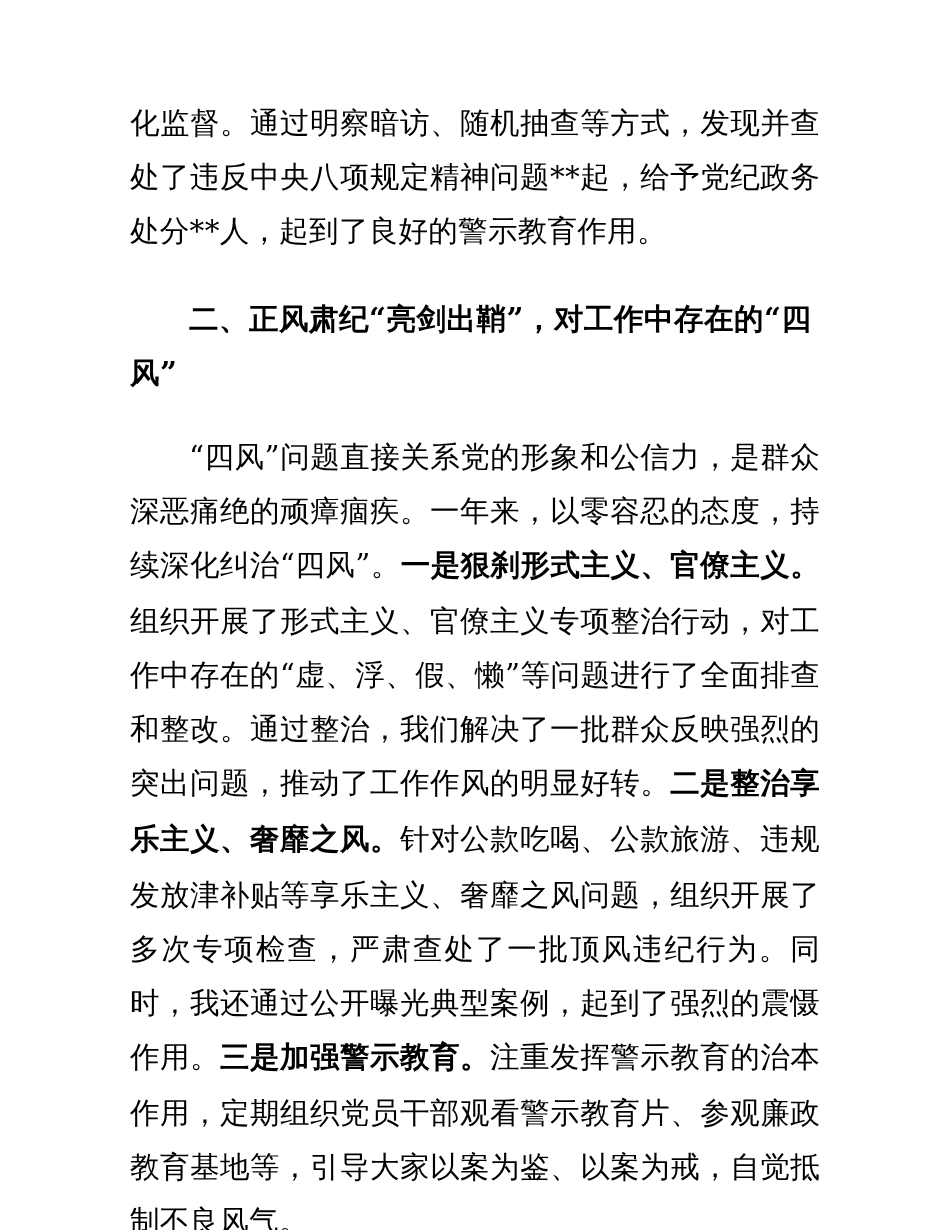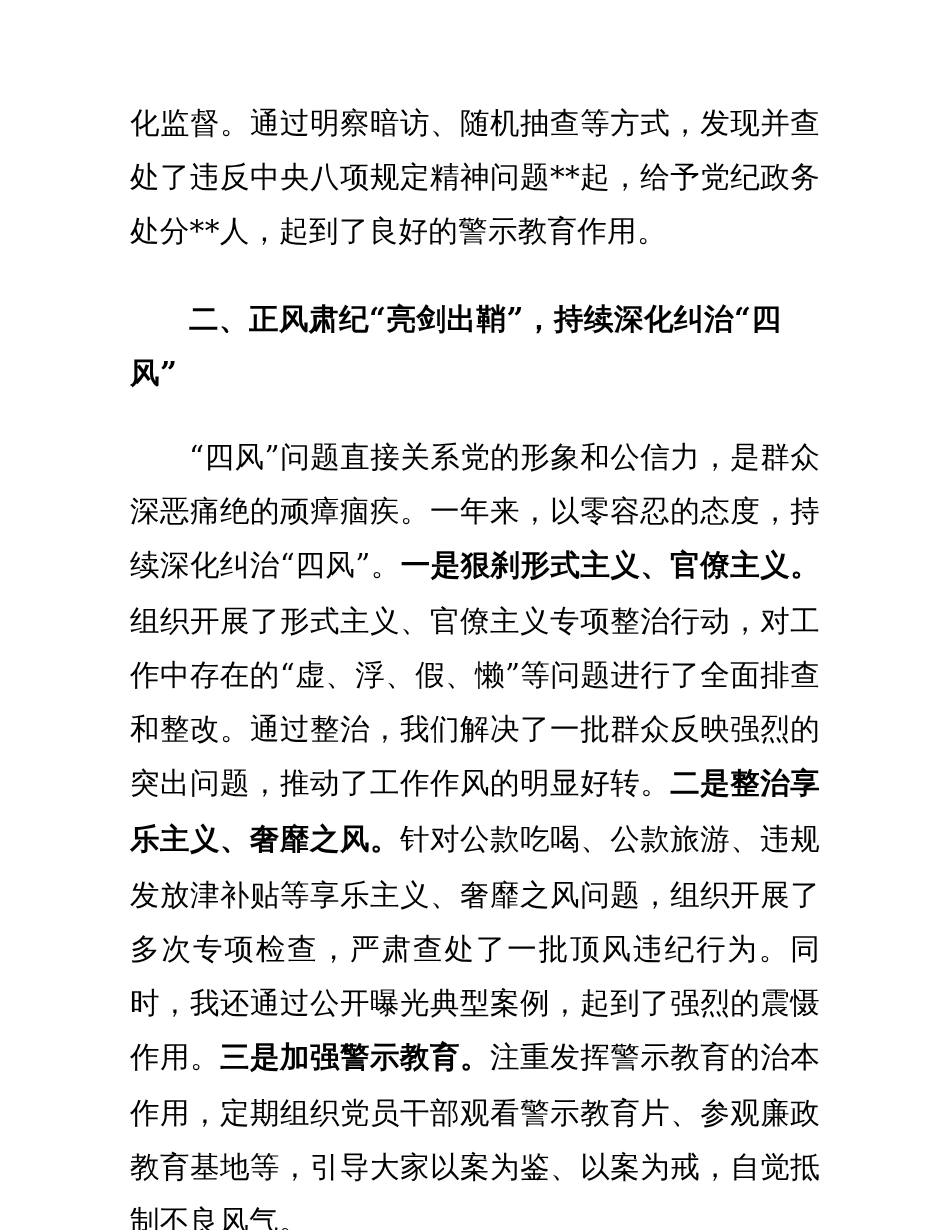--- a/index.html
+++ b/index.html
@@ -52,20 +52,20 @@
 </head>
 <body>
 
 <div class="page">
   <div class="content">
 
     <p class="para">化监督。通过明察暗访、随机抽查等方式，发现并查处了违反中央八项规定精神问题**起，给予党纪政务处分**人，起到了良好的警示教育作用。</p>
 
     <div class="spacer-md"></div>
 
-    <p class="heading">二、正风肃纪“亮剑出鞘”，持续深化纠治“四风”</p>
+    <p class="heading">二、正风肃纪“亮剑出鞘”，对工作中存在的“四风”</p>
 
     <div class="spacer-sm"></div>
 
     <p class="para indent" id="rich-para"><span>“四风”问题直接关系党的形象和公信力，是群众深恶痛绝的顽瘴痼疾。一年来，以零容忍的态度，持续深化纠治“四风”。</span><b>一是狠刹形式主义、官僚主义。</b><span>组织开展了形式主义、官僚主义专项整治行动，对工作中存在的“虚、浮、假、懒”等问题进行了全面排查和整改。通过整治，我们解决了一批群众反映强烈的突出问题，推动了工作作风的明显好转。</span><b>二是整治享乐主义、奢靡之风。</b><span>针对公款吃喝、公款旅游、违规发放津补贴等享乐主义、奢靡之风问题，组织开展了多次专项检查，严肃查处了一批顶风违纪行为。同时，我还通过公开曝光典型案例，起到了强烈的震慑作用。</span><b>三是加强警示教育。</b><span>注重发挥警示教育的治本作用，定期组织党员干部观看警示教育片、参观廉政教育基地等，引导大家以案为鉴、以案为戒，自觉抵制不良风气。</span></p>
 
   </div>
 </div>
 
 </body></html>

